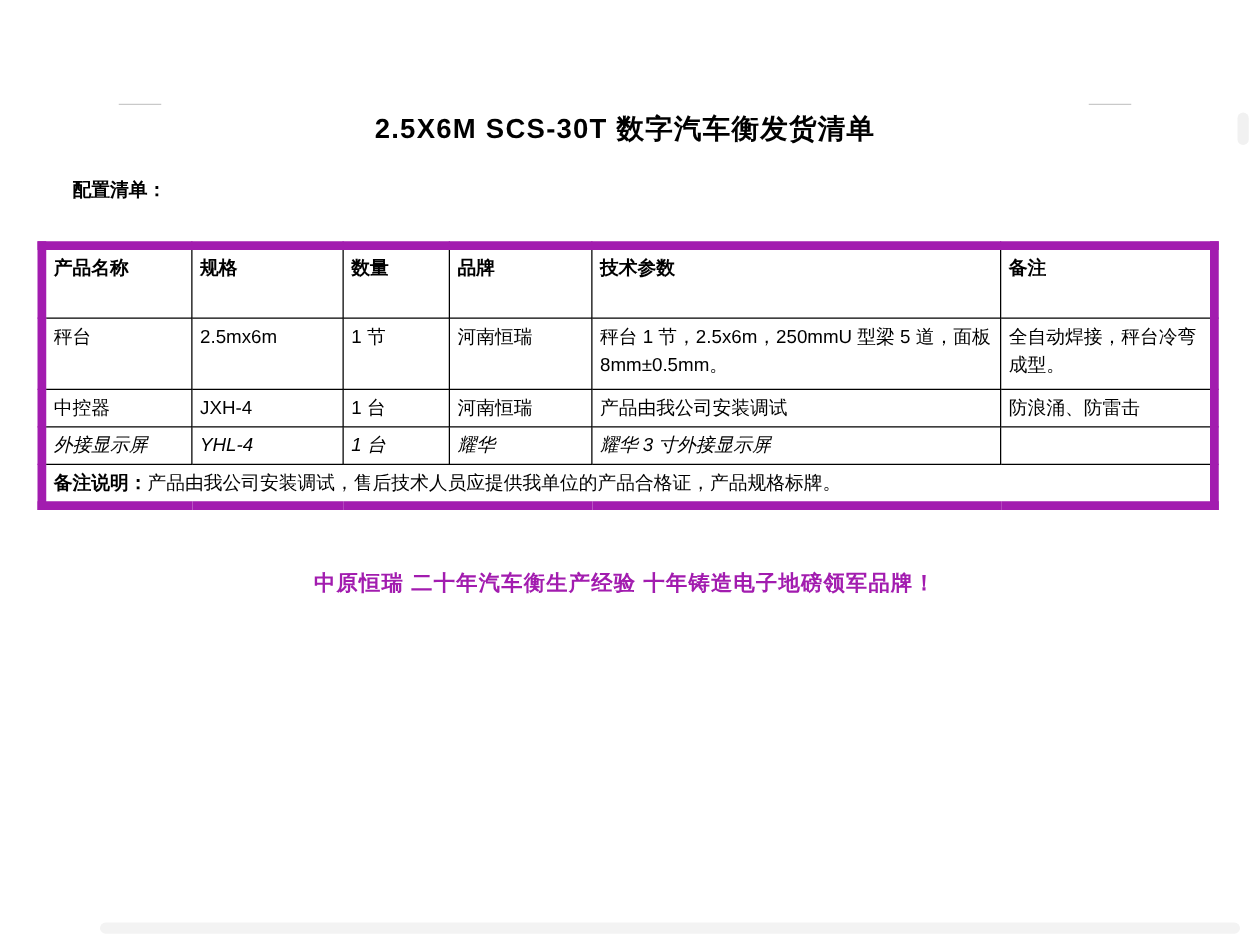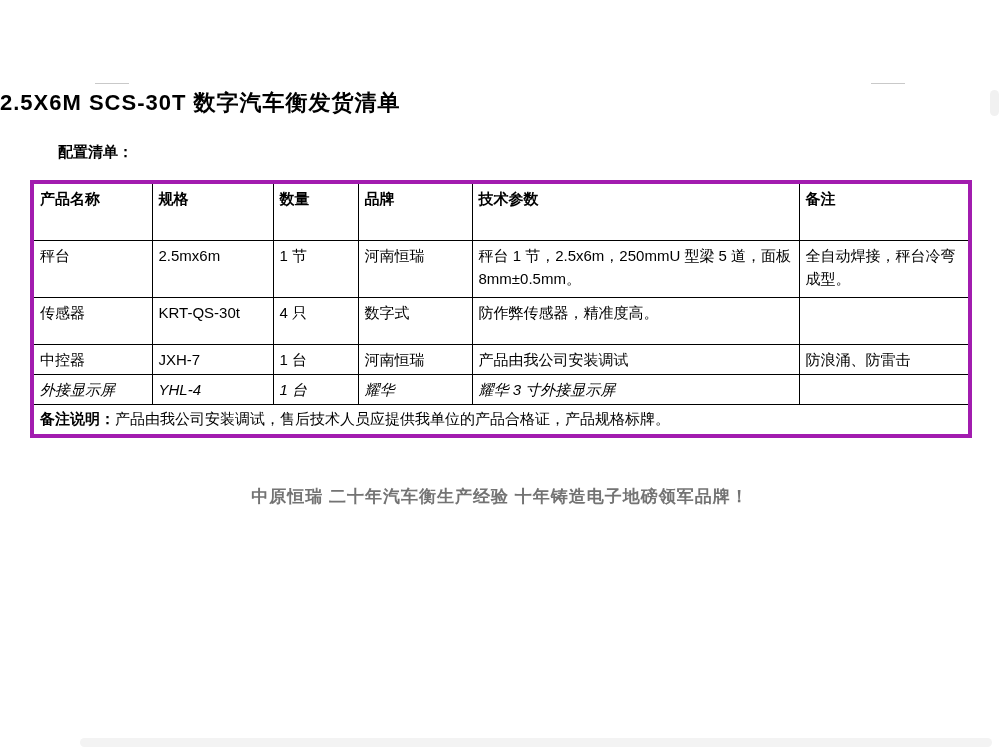--- a/index.html
+++ b/index.html
@@ -19,38 +19,38 @@
   .corner-mark.tr { left: 871px; top: 83px; }
 
   
   .vscroll { position: absolute; right: 1px; top: 90px; width: 9px; height: 26px;
              background: #f1f1f1; border-radius: 5px; }
   .hscroll { position: absolute; left: 80px; bottom: 3px; width: 912px; height: 9px;
              background: #f3f3f3; border-radius: 5px; }
 
   .title {
     margin: 88px 0 0 0;
-    text-align: left;
+    text-align: center;
     font-size: 22px;
     font-weight: bold;
     letter-spacing: 1px;
     white-space: nowrap;
   }
   .section-label {
     margin: 25px 0 0 58px;
     font-size: 15px;
     font-weight: bold;
   }
 
   table.config {
-    margin: 18px 0 0 30px;
+    margin: 31px 0 0 30px;
     width: 938px;
     border-collapse: collapse;
     table-layout: fixed;
-    border: 4px solid #a21caf;
+    border: 7px solid #a21caf;
   }
   table.config th, table.config td {
     border: 1px solid #000;
     padding: 3px 6px;
     vertical-align: top;
     text-align: left;
     font-size: 15px;
     line-height: 23px;
     font-weight: normal;
     overflow: hidden;
@@ -62,29 +62,29 @@
   col.c4 { width: 114px; }
   col.c5 { width: 327px; }
   col.c6 { width: 171px; }
   tr.h-header { height: 58px; }
   tr.h-r1 { height: 57px; }
   tr.h-r2 { height: 47px; }
   tr.h-r3 { height: 55px; }
   tr.h-r4 { height: 30px; }
   tr.h-r5 { height: 30px; font-style: italic; }
   tr.h-r6 { height: 55px; }
-  tr.h-note { height: 24px; font-family: Liberation Serif, serif; }
+  tr.h-note { height: 24px; }
   .note-label { font-weight: bold; }
 
   .slogan {
     margin: 47px 0 0 0;
     text-align: center;
     font-size: 17px;
     font-weight: bold;
-    color: #737373;
+    color: #a21caf;
     letter-spacing: 1px;
     white-space: nowrap;
   }
 </style>
 </head>
 <body>
 
 <div class="page">
 
   <div class="corner-mark tl"></div>
@@ -115,31 +115,23 @@
     </thead>
     <tbody>
       <tr class="h-r1">
         <td>秤台</td>
         <td>2.5mx6m</td>
         <td>1 节</td>
         <td>河南恒瑞</td>
         <td>秤台 1 节，2.5x6m，250mmU 型梁 5 道，面板 8mm±0.5mm。</td>
         <td>全自动焊接，秤台冷弯成型。</td>
       </tr>
-      <tr class="h-r2">
-        <td>传感器</td>
-        <td>KRT-QS-30t</td>
-        <td>4 只</td>
-        <td>数字式</td>
-        <td>防作弊传感器，精准度高。</td>
-        <td></td>
-      </tr>
       <tr class="h-r4">
         <td>中控器</td>
-        <td>JXH-7</td>
+        <td>JXH-4</td>
         <td>1 台</td>
         <td>河南恒瑞</td>
         <td>产品由我公司安装调试</td>
         <td>防浪涌、防雷击</td>
       </tr>
       <tr class="h-r5">
         <td>外接显示屏</td>
         <td>YHL-4</td>
         <td>1 台</td>
         <td>耀华</td>

